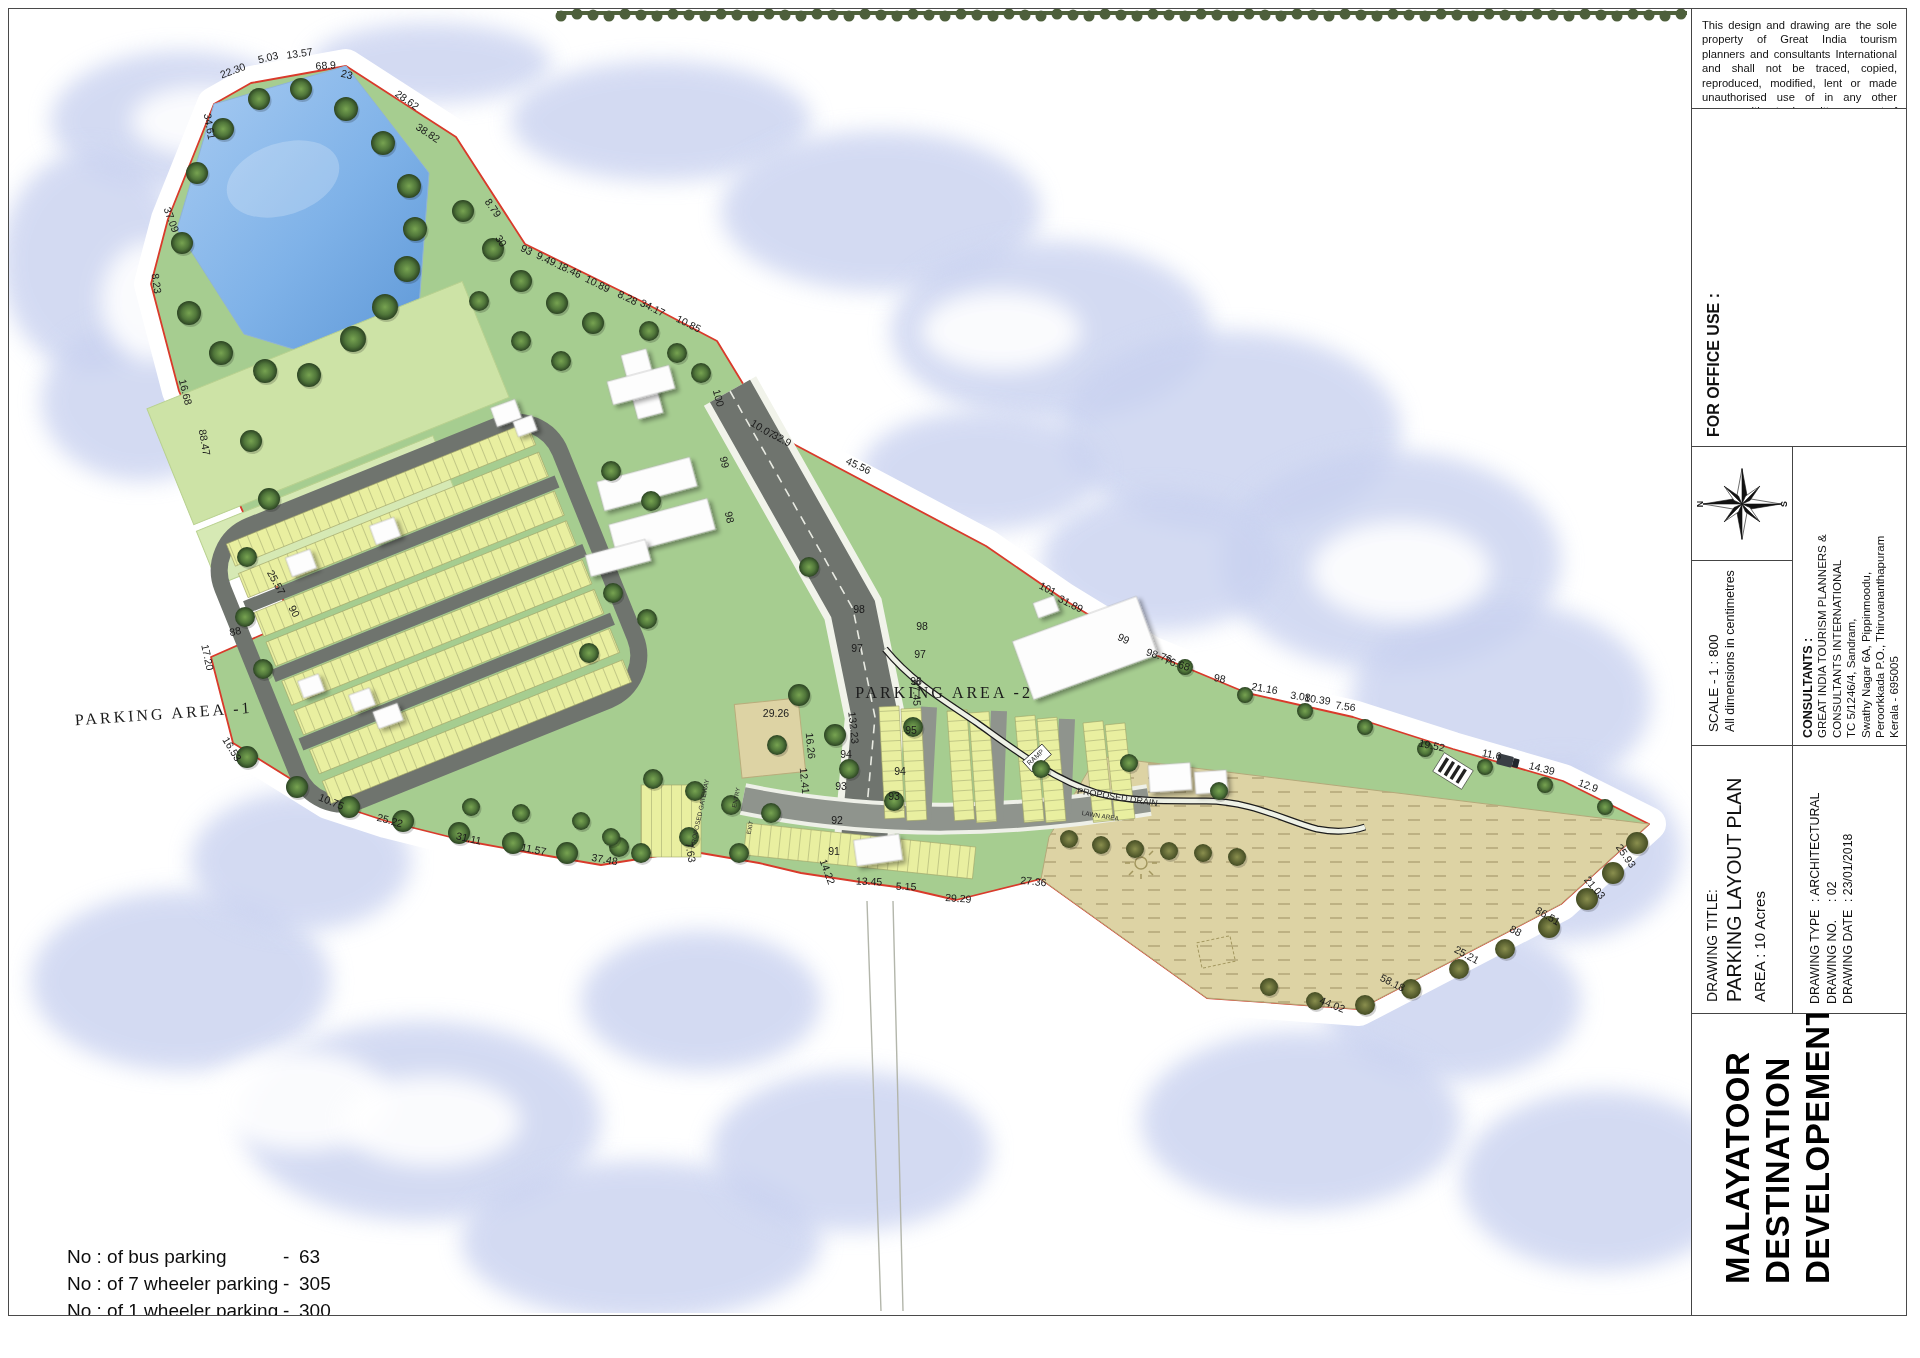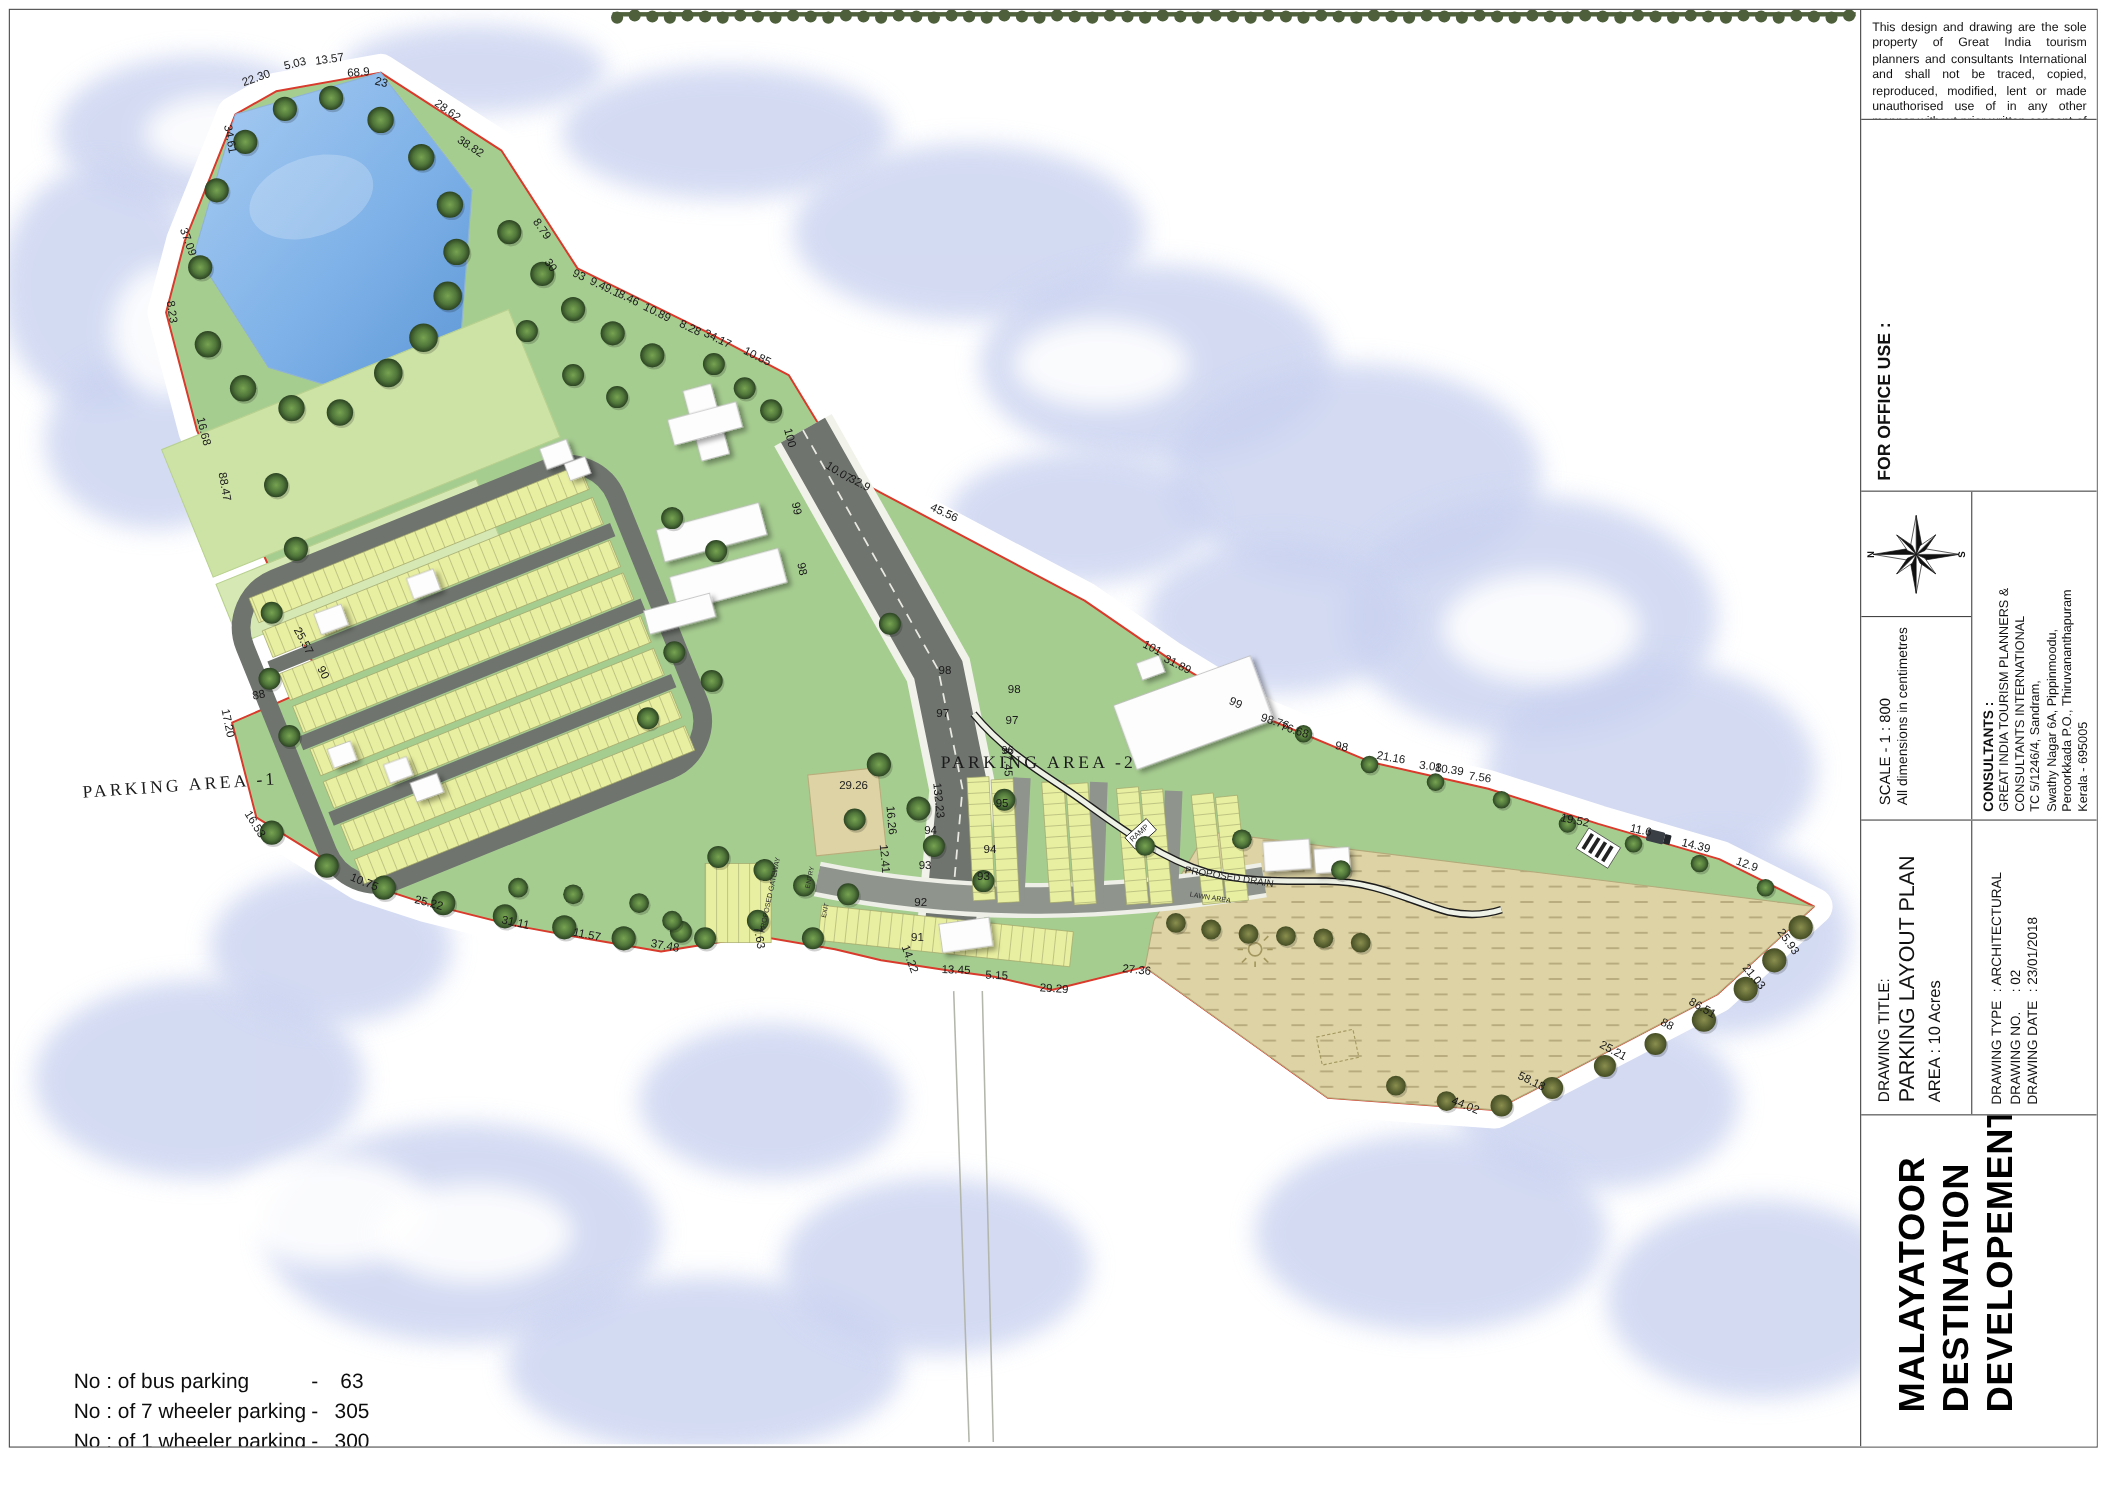--- a/index.html
+++ b/index.html
@@ -28,21 +28,21 @@
   .meta{padding:14px 0 0 10px;font-size:12.3px;color:#111;}
   .meta-row{display:flex;line-height:16.5px;white-space:nowrap;}
   .meta-row .ml{width:102px;}
   .project{font-weight:bold;font-size:33px;line-height:40px;letter-spacing:.5px;color:#000;padding:26px 0 0 30px;white-space:nowrap;}
 
   
   .stats{position:absolute;left:58px;top:1203px;color:#0d0d0d;font-size:19px;line-height:27px;margin-top:31px;}
   .stat-row{display:flex;}
   .stat-row .lbl{width:216px;}
   .stat-row .dash{width:16px;}
-  .stat-row .val{width:42px;text-align:center;}
+  .stat-row .val{width:42px;text-align:left;}
 </style>
 </head>
 <body>
 
 <div class="sheet">
 
   <svg id="map-svg" width="1682" height="1304" viewBox="8 8 1682 1304" xmlns="http://www.w3.org/2000/svg">
     <defs>
       <filter id="blurCloud" x="-50%" y="-50%" width="200%" height="200%">
           <feGaussianBlur stdDeviation="11"></feGaussianBlur>

